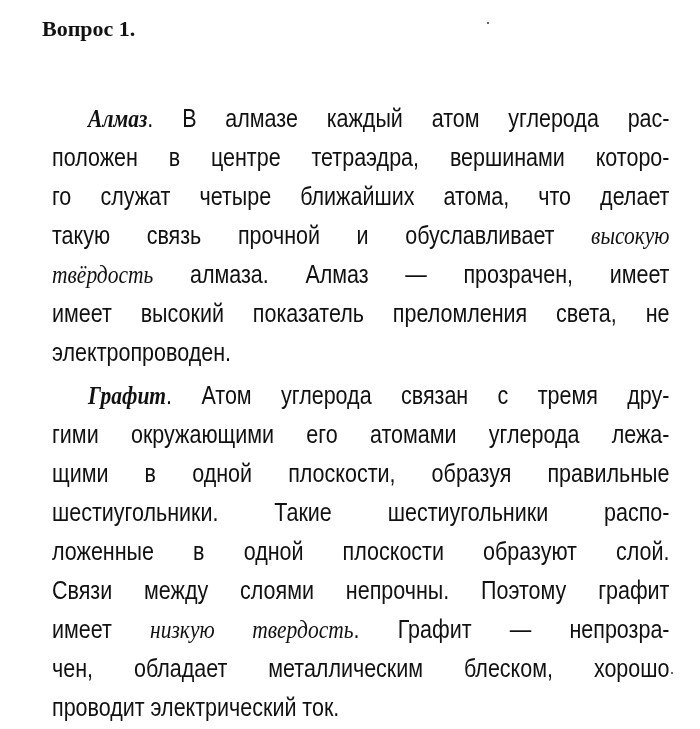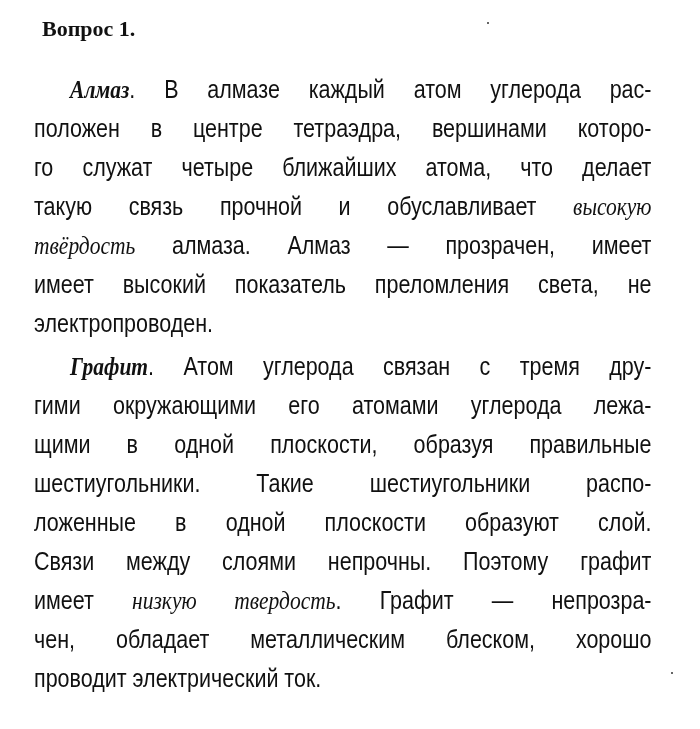--- a/index.html
+++ b/index.html
@@ -7,21 +7,21 @@
       width: 700px; height: 729px; position: relative; overflow: hidden;
       font-family: "Liberation Serif", "DejaVu Serif", serif;
       color: #111111;
     }
     .page { position: absolute; left: 0; top: 0; width: 700px; height: 729px; }
     .heading {
       position: absolute; left: 42px; top: 16px;
       font-size: 22px; font-weight: bold; letter-spacing: 0px;
       font-family: "Liberation Serif", serif;
     }
-    .para { position: absolute; left: 34px; width: 618px; }
+    .para { position: absolute; left: 52px; width: 618px; margin-top: 29px; }
     .line {
       height: 39px; line-height: 39px; font-size: 25px;
       text-align: justify; text-align-last: justify;
       white-space: nowrap; overflow: visible;
       font-family: "Liberation Sans", sans-serif;
       transform: scaleX(0.86); transform-origin: left center;
       width: 718px;
     }
     .line.last { text-align-last: left; }
     .line.indent { padding-left: 42px; width: 676px; }

